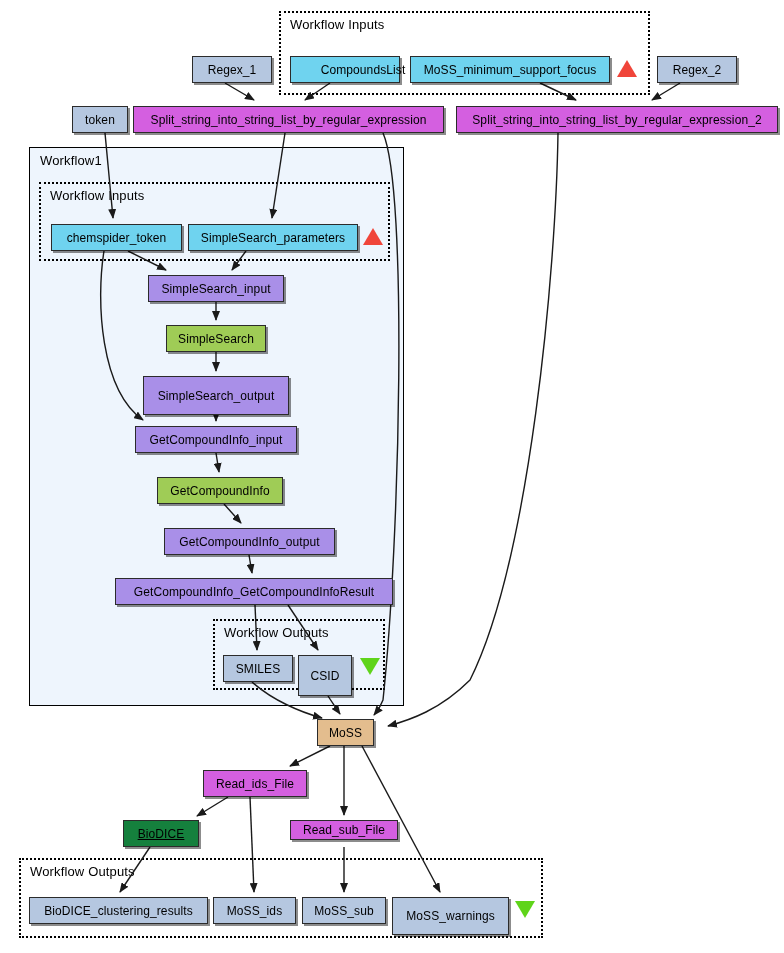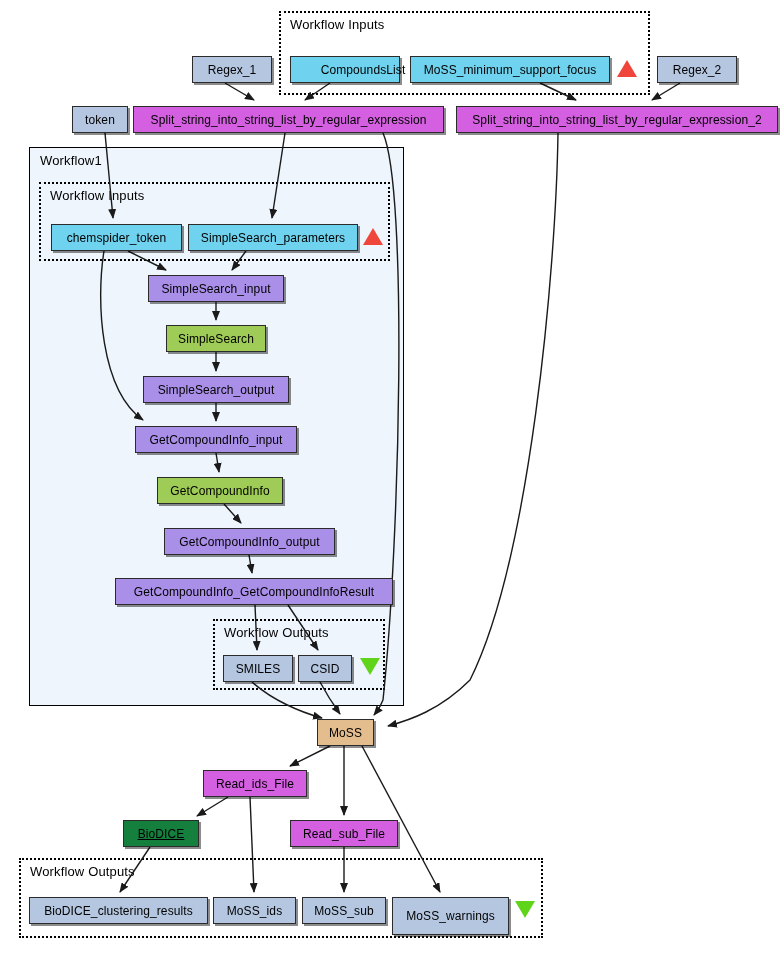--- a/index.html
+++ b/index.html
@@ -186,51 +186,51 @@
       </div>
       <div class="node n-cyan" style="left: 188px; top: 224px; width: 170px; height: 27px;">
         <span>SimpleSearch_parameters</span>
       </div>
       <div class="node n-purple" style="left: 148px; top: 275px; width: 136px; height: 27px;">
         <span>SimpleSearch_input</span>
       </div>
       <div class="node n-green" style="left: 166px; top: 325px; width: 100px; height: 27px;">
         <span>SimpleSearch</span>
       </div>
-      <div class="node n-purple" style="left: 143px; top: 376px; width: 146px; height: 27px;">
+      <div class="node n-purple" style="left: 143px; top: 376px; width: 146px; height: 39px;">
         <span>SimpleSearch_output</span>
       </div>
       <div class="node n-purple" style="left: 135px; top: 426px; width: 162px; height: 27px;">
         <span>GetCompoundInfo_input</span>
       </div>
       <div class="node n-green" style="left: 157px; top: 477px; width: 126px; height: 27px;">
         <span>GetCompoundInfo</span>
       </div>
       <div class="node n-purple" style="left: 164px; top: 528px; width: 171px; height: 27px;">
         <span>GetCompoundInfo_output</span>
       </div>
       <div class="node n-purple" style="left: 115px; top: 578px; width: 278px; height: 27px;">
         <span>GetCompoundInfo_GetCompoundInfoResult</span>
       </div>
       <div class="node n-blue" style="left: 223px; top: 655px; width: 70px; height: 27px;">
         <span>SMILES</span>
       </div>
-      <div class="node n-blue" style="left: 298px; top: 655px; width: 54px; height: 27px;">
+      <div class="node n-blue" style="left: 298px; top: 655px; width: 54px; height: 41px;">
         <span>CSID</span>
       </div>
       <div class="node n-tan" style="left: 317px; top: 719px; width: 57px; height: 27px;">
         <span>MoSS</span>
       </div>
       <div class="node n-magenta" style="left: 203px; top: 770px; width: 104px; height: 27px;">
         <span>Read_ids_File</span>
       </div>
       <div class="node n-white" style="left: 123px; top: 820px; width: 76px; height: 27px;">
         <span>BioDICE</span>
       </div>
-      <div class="node n-magenta" style="left: 290px; top: 820px; width: 108px; height: 27px;">
+      <div class="node n-magenta" style="left: 290px; top: 820px; width: 108px; height: 20px;">
         <span>Read_sub_File</span>
       </div>
       <div class="node n-blue" style="left: 29px; top: 897px; width: 179px; height: 27px;">
         <span>BioDICE_clustering_results</span>
       </div>
       <div class="node n-blue" style="left: 213px; top: 897px; width: 83px; height: 27px;">
         <span>MoSS_ids</span>
       </div>
       <div class="node n-blue" style="left: 302px; top: 897px; width: 84px; height: 27px;">
         <span>MoSS_sub</span>

